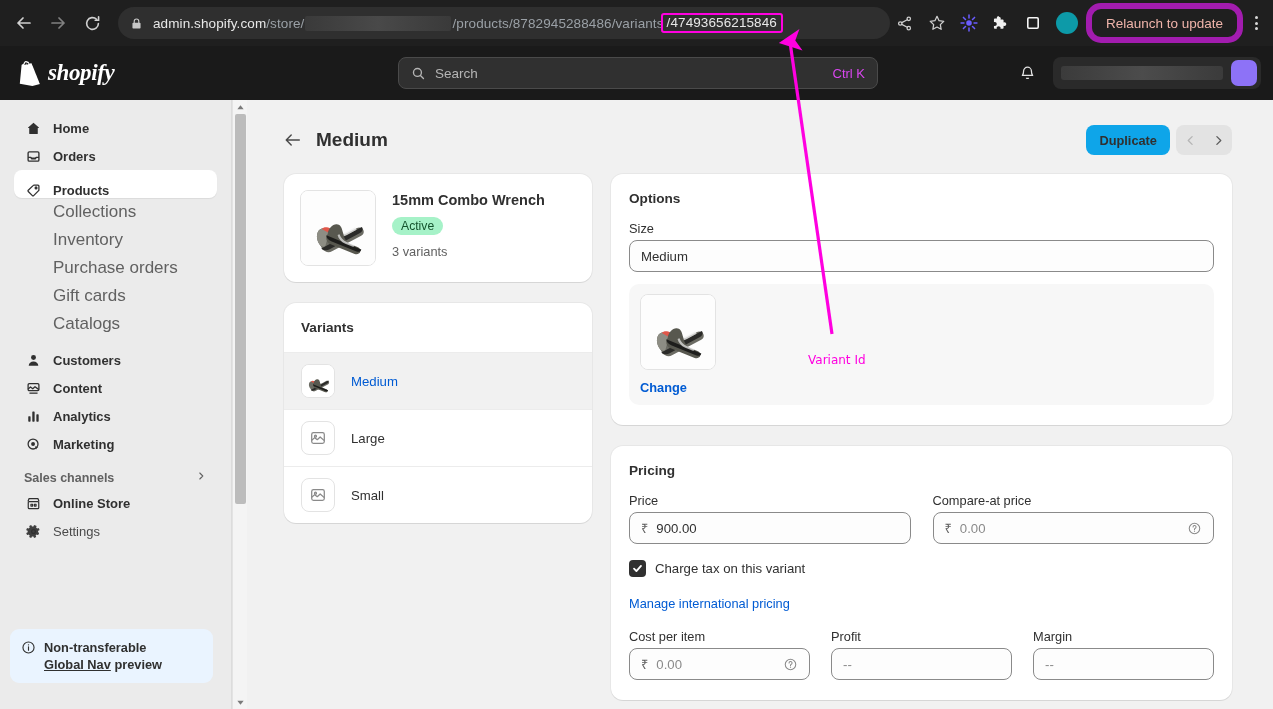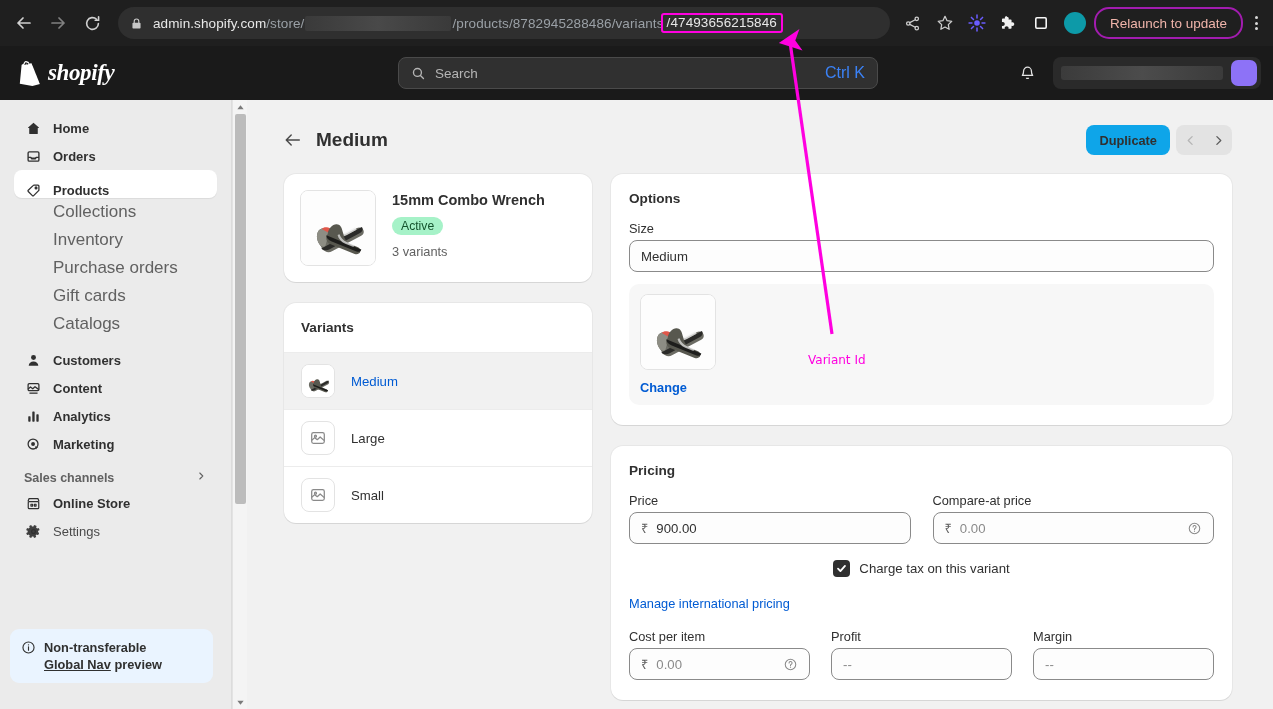--- a/index.html
+++ b/index.html
@@ -61,21 +61,21 @@
     width: 30px; height: 30px; display: flex; align-items: center; justify-content: center;
     color: #cfcfcf;
   }
   #ext-starburst { color: #6a5cff; }
   #profile-avatar {
     width: 22px; height: 22px; border-radius: 50%;
     background: #0d9aa8; margin: 0 6px;
   }
   #relaunch-btn {
     height: 24px; padding: 14px 14px; border-radius: 15px;
-    border: 2px solid #a21caf; color: #f0b4aa;
+    border: 6px solid #a21caf; color: #f0b4aa;
     font-size: 13.5px; display: flex; align-items: center; white-space: nowrap;
   }
   #chrome-menu {
     width: 22px; height: 30px; display: flex; flex-direction: column;
     align-items: center; justify-content: center; gap: 2.5px;
   }
   #chrome-menu i { width: 3px; height: 3px; border-radius: 50%; background: #d8d8d8; display:block; }
 
   
   #shopify-topbar {
@@ -92,21 +92,21 @@
     font-style: italic; font-weight: bold; font-size: 23px; letter-spacing: -0.4px;
   }
   #topbar-search {
     position: absolute; left: 398px; top: 11px;
     width: 480px; height: 32px;
     background: #303030; border: 1px solid #4a4a4a; border-radius: 8px;
     display: flex; align-items: center; padding: 0 12px;
   }
   #topbar-search .mag { color: #b5b5b5; margin-right: 9px; display: flex; }
   #search-placeholder { color: #b5b5b5; font-size: 13.5px; flex: 1; }
-  #search-kbd { color: #3b82f6; font-size: 16px; }
+  #search-kbd { color: #d946ef; font-size: 13px; }
   #topbar-right {
     position: absolute; right: 12px; top: 0; height: 54px;
     display: flex; align-items: center; gap: 10px;
   }
   #bell-btn {
     width: 32px; height: 32px; border-radius: 8px;
     display: flex; align-items: center; justify-content: center; color: #e3e3e3;
   }
   #store-pill {
     display: flex; align-items: center; gap: 8px;
@@ -244,21 +244,21 @@
   
   #pricing-card { margin-top: 21px; padding: 17px 18px 20px 18px; }
   .grid2 { display: flex; gap: 22px; }
   .grid3 { display: flex; gap: 21px; }
   .fcol { flex: 1; }
   .input.with-help { justify-content: space-between; }
   .cur { color: #616161; margin-right: 8px; font-size: 12.8px; }
   .val { flex: 1; }
   .val.ph { color: #8a8a8a; }
   .help { color: #8a8a8a; display: flex; }
-  #tax-row { display: flex; align-items: center; gap: 9px; margin-top: 16px; justify-content: center; }
+  #tax-row { display: flex; align-items: center; gap: 9px; margin-top: 16px; }
   #tax-check {
     width: 17px; height: 17px; border-radius: 4px; background: #303030;
     display: flex; align-items: center; justify-content: center; color: #fff;
   }
   #tax-label { font-size: 13.2px; color: #303030; }
   #intl-link { display: inline-block; margin-top: 19px; color: #005bd3; font-size: 12.8px; }
   #cost-row { margin-top: 17px; }
 
   
   .sneaker { width: 100%; height: 100%; display: block; }

